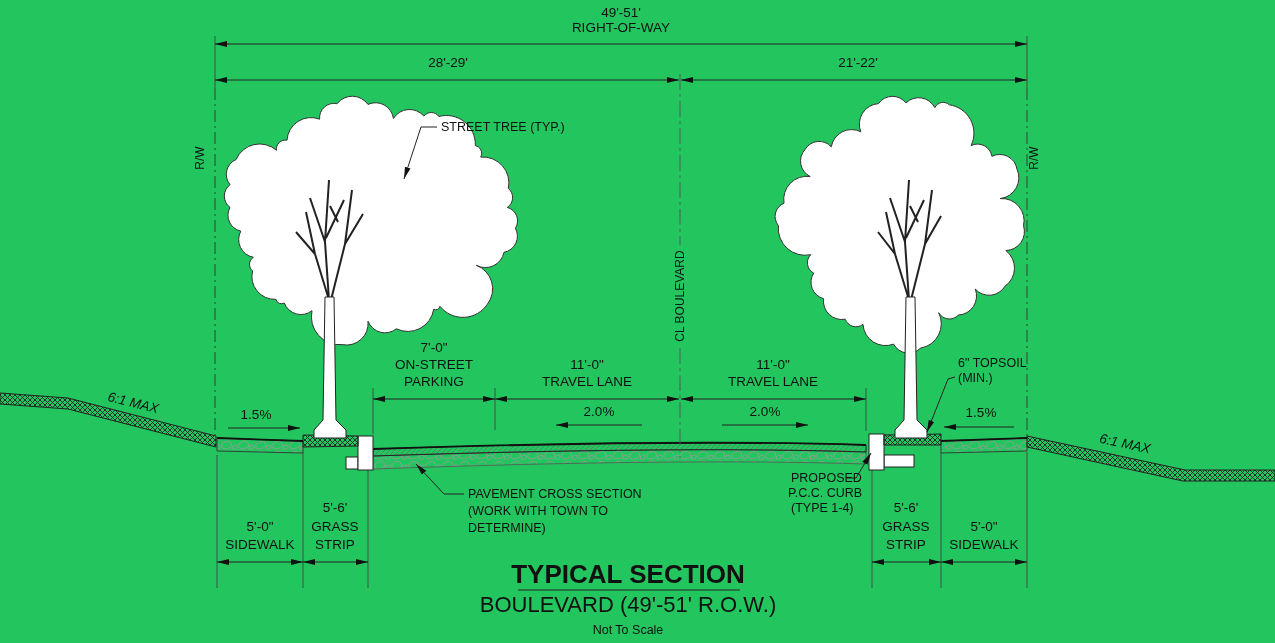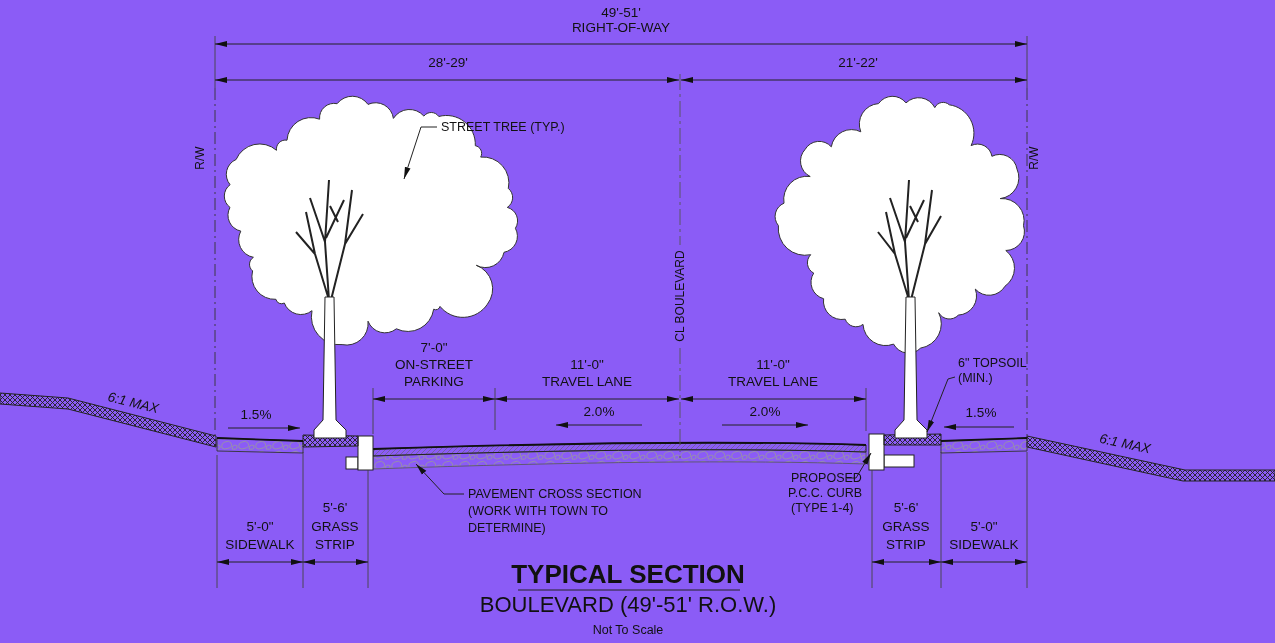--- a/index.html
+++ b/index.html
@@ -1,16 +1,16 @@
 <!DOCTYPE html>
 <html><head>
 <meta charset="utf-8">
 <style>
   html,body{margin:0;padding:0;background:#fff;}
-  .stage{width:1275px;height:643px;position:relative;background:#8b5cf6;}
+  .stage{width:1275px;height:643px;position:relative;background:#22c55e;}
   svg{display:block;}
   .ln{stroke:#222;stroke-width:1;fill:none;}
   .thin{stroke:#444;stroke-width:.9;fill:none;}
   .bold{stroke:#111;stroke-width:1.8;fill:none;}
   .shape{stroke:#222;stroke-width:1;}
   .rw{stroke:#333;stroke-width:.9;fill:none;stroke-dasharray:12 4 2 4;}
   .cl{stroke:#555;stroke-width:.9;fill:none;stroke-dasharray:16 4 3 4;}
   text{font-family:"Liberation Sans",sans-serif;fill:#111;}
   .dim{font-size:13.5px;text-anchor:middle;}
   .ann{font-size:12.5px;}

